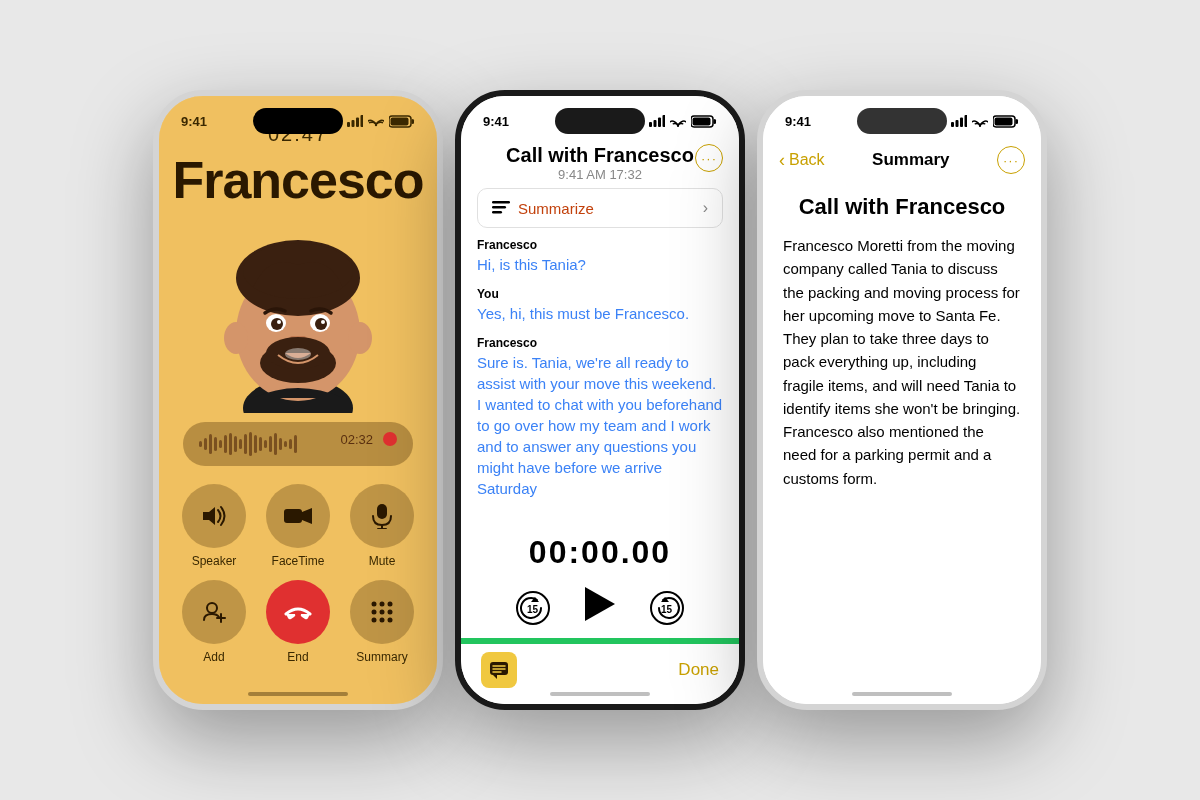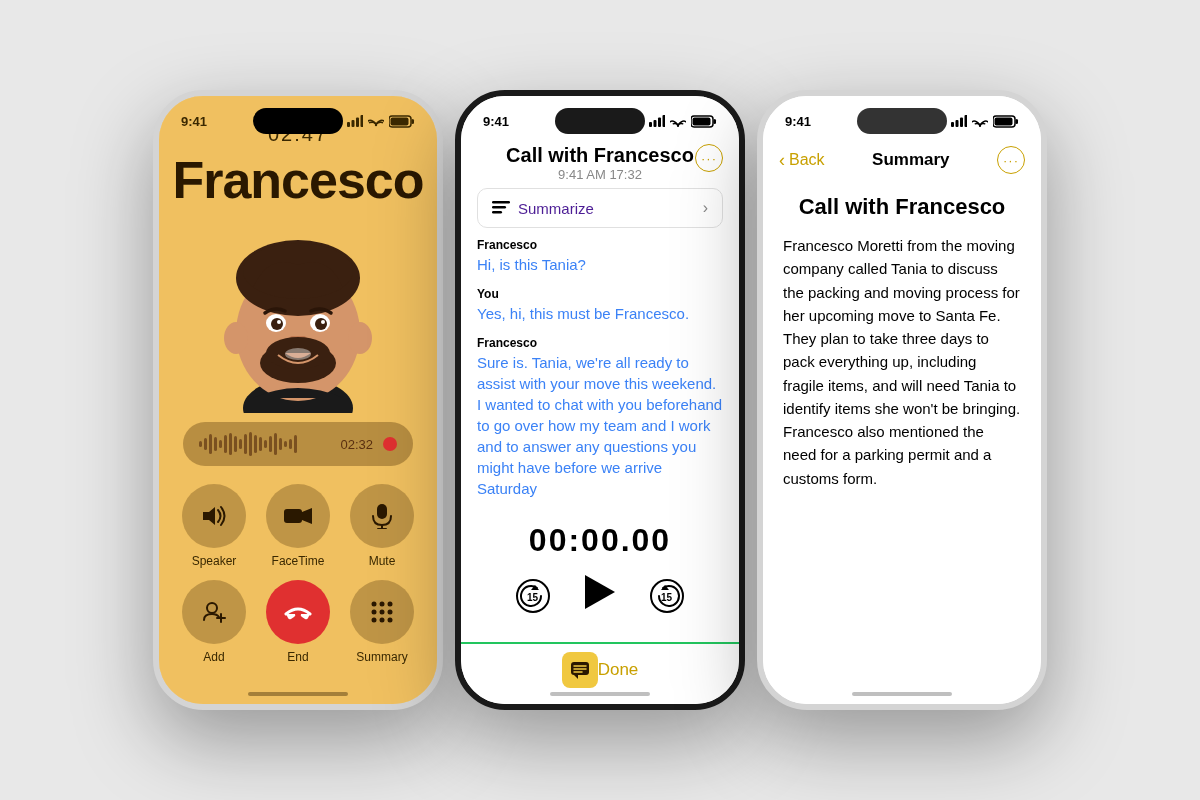--- a/index.html
+++ b/index.html
@@ -141,21 +141,20 @@
     }
 
     
     .memoji-svg {
       width: 170px;
       height: 190px;
     }
 
     .waveform-bar {
       display: flex;
-      align-items: center;
       background: rgba(80,50,10,0.35);
       border-radius: 24px;
       padding: 10px 16px;
       gap: 10px;
       margin-top: 4px;
       width: 230px;
     }
 
     .waveform-visual {
       display: flex;
@@ -272,21 +271,21 @@
       display: flex;
       align-items: center;
       justify-content: space-between;
     }
 
     .summarize-label {
       display: flex;
       align-items: center;
       gap: 8px;
       font-size: 15px;
-      color: #4c1d95;
+      color: #c2410c;
     }
 
     .summarize-arrow {
       color: #888;
       font-size: 16px;
     }
 
     .transcript-scroll {
       flex: 1;
       overflow: hidden;
@@ -342,25 +341,24 @@
       position: relative;
     }
 
     .play-btn {
       font-size: 28px;
       color: #000;
     }
 
     .transcript-footer {
       display: flex;
-      justify-content: center;
+      justify-content: space-between;
       align-items: center;
       padding: 8px 20px 16px;
-      border-top: 2px solid #22c55e;
-      margin-top: 16px;
+      border-top: 6px solid #22c55e;
     }
 
     .chat-icon-btn {
       width: 36px;
       height: 36px;
       background: #f0c840;
       border-radius: 8px;
       display: flex;
       align-items: center;
       justify-content: center;

